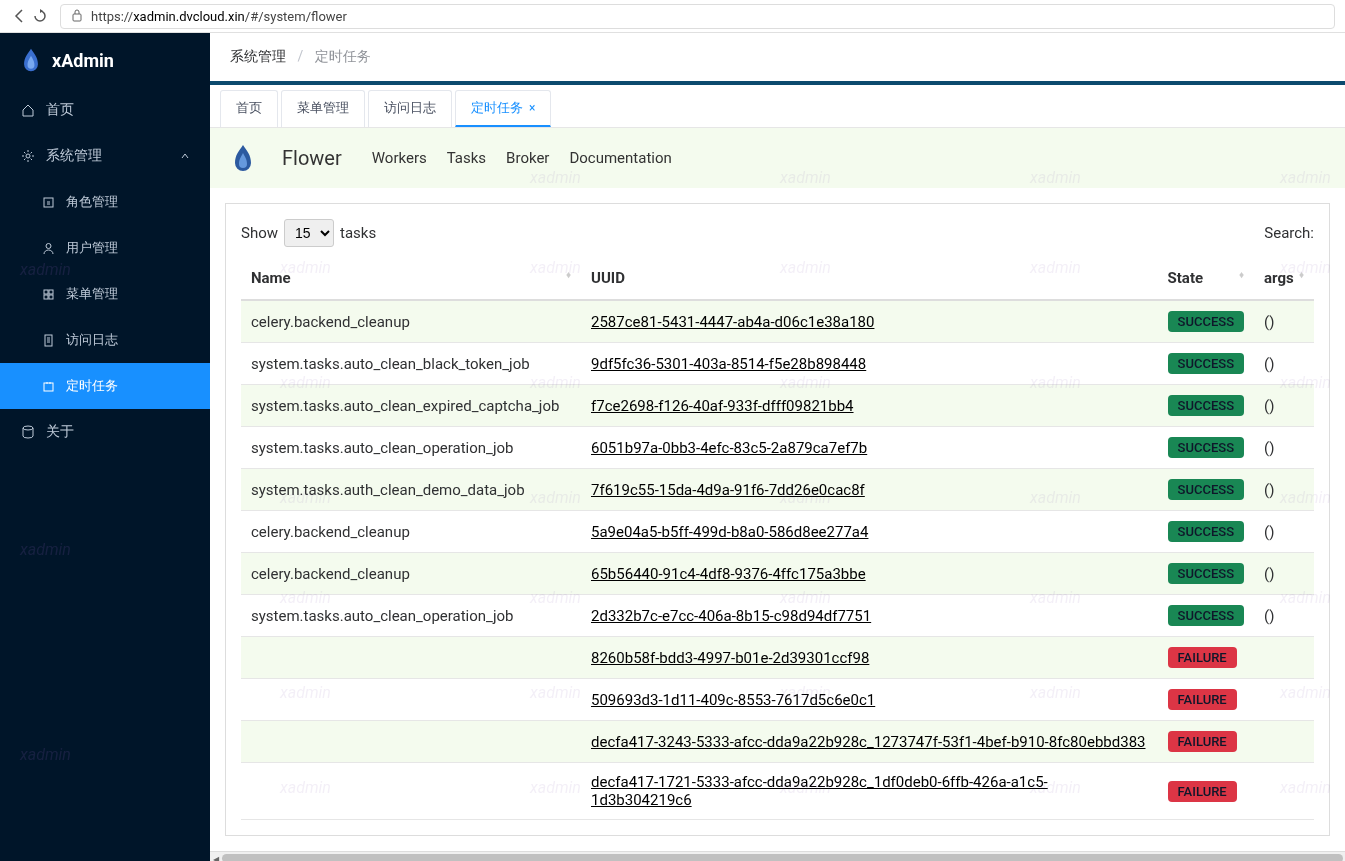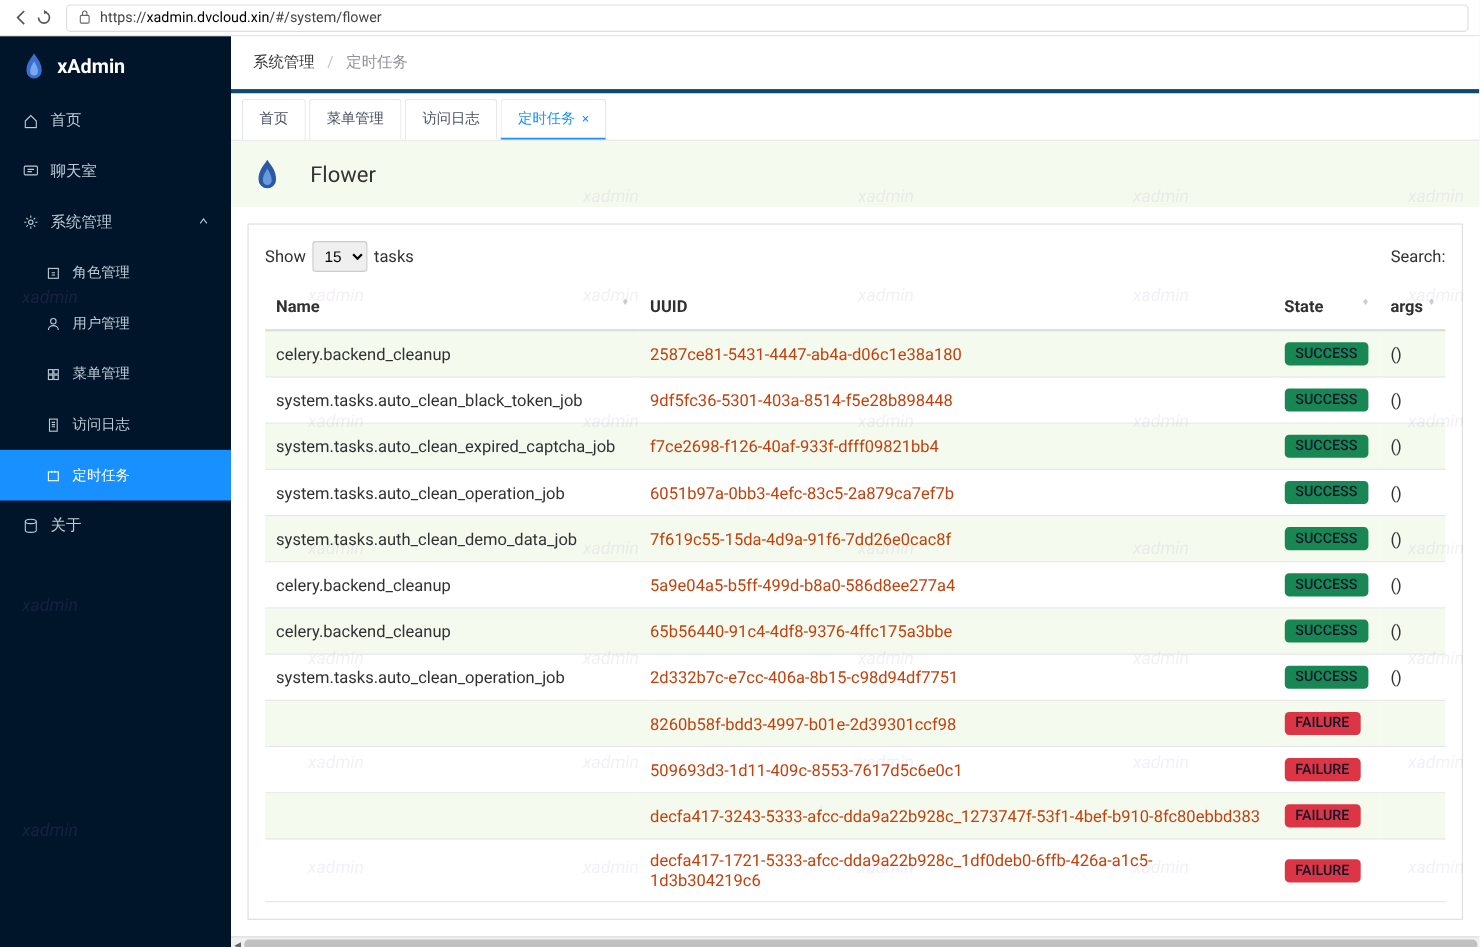--- a/index.html
+++ b/index.html
@@ -61,21 +61,21 @@
     thead th { text-align: left; padding: 12px 10px; font-weight: bold; border-bottom: 2px solid #ddd; position: relative; font-size: 15px; }
     thead th .sort-icon { color: #ccc; font-size: 10px; margin-left: 4px; position: absolute; right: 10px; }
     tbody tr { border-bottom: 1px solid #e6e6e6; padding-left: 37px; }
     tbody tr:nth-child(odd) { background: #f4fbee; }
     tbody tr:nth-child(even) { background: #fff; }
     tbody td { padding: 10px; font-size: 15px; }
     .col-name { width: 340px; }
     .col-uuid { width: auto; }
     .col-state { width: 82px; text-align: left; }
     .col-args { width: 60px; }
-    .uuid-link { color: #c2410c; cursor: pointer; }
+    .uuid-link { color: #000000; text-decoration: underline; cursor: pointer; }
     .badge { display: inline-block; padding: 3px 10px; border-radius: 4px; color: #0f172a; font-size: 13px; font-weight: 500; }
     .badge.success { background: #198754; }
     .badge.failure { background: #dc3545; }
     
     
     .watermark { position: absolute; color: rgba(100, 50, 150, 0.08); font-size: 16px; pointer-events: none; user-select: none; font-style: italic; }
     
     .scrollbar-h { height: 14px; background: #f0f0f0; border-top: 1px solid #ddd; position: relative; }
     .scrollbar-thumb { position: absolute; left: 12px; right: 2px; top: 2px; bottom: 2px; background: #c0c0c0; border-radius: 6px; }
     .scrollbar-arrow { position: absolute; top: 0; width: 12px; height: 14px; display: flex; align-items: center; justify-content: center; font-size: 8px; color: #666; }
@@ -120,29 +120,20 @@
     </div>
 
     <div class="menu-item">
       <span class="menu-icon">
           <svg width="14" height="14" viewBox="0 0 14 14">
             <path d="M2 7 L7 2 L12 7 V13 H2 Z" stroke="#bfcbd9" fill="none"></path>
           </svg>
         </span>
       <span>首页</span>
     </div>
-    <div class="menu-item">
-      <span class="menu-icon">
-          <svg width="14" height="14" viewBox="0 0 14 14">
-            <rect x="1" y="2" width="12" height="8" rx="1" stroke="#bfcbd9" fill="none"></rect>
-            <path d="M4 5 h6 M4 7 h4" stroke="#bfcbd9"></path>
-          </svg>
-        </span>
-      <span>聊天室</span>
-    </div>
     <div class="menu-item has-children">
       <div class="menu-item-left">
         <span class="menu-icon">
             <svg width="14" height="14" viewBox="0 0 14 14">
               <circle cx="7" cy="7" r="2" stroke="#bfcbd9" fill="none"></circle>
               <path d="M7 1 v2 M7 11 v2 M1 7 h2 M11 7 h2 M3 3 l1.4 1.4 M9.6 9.6 L11 11 M11 3 l-1.4 1.4 M4.4 9.6 L3 11" stroke="#bfcbd9"></path>
             </svg>
           </span>
         <span>系统管理</span>
       </div>
@@ -226,20 +217,26 @@
 
     <div class="content">
 
       <div class="flower-header">
         <div class="flower-logo">
           <svg class="flower-logo-icon" viewBox="0 0 24 30">
               <path d="M12 2 C8 8 4 12 4 20 a8 8 0 0 0 16 0 C20 12 16 8 12 2 Z" fill="#2c5aa0"></path>
               <path d="M12 10 C10 14 8 16 8 21 a4 4 0 0 0 8 0 C16 16 14 14 12 10 Z" fill="#6699dd"></path>
             </svg>
           <span class="flower-title">Flower</span>
+        </div>
+        <div class="flower-nav">
+          <span class="flower-nav-item">Workers</span>
+          <span class="flower-nav-item">Tasks</span>
+          <span class="flower-nav-item">Broker</span>
+          <span class="flower-nav-item">Documentation</span>
         </div>
       </div>
 
       <div class="table-container">
         <div class="table-controls">
           <div class="show-entries">
             <span>Show</span>
             <select><option>15</option></select>
             <span>tasks</span>
           </div>

